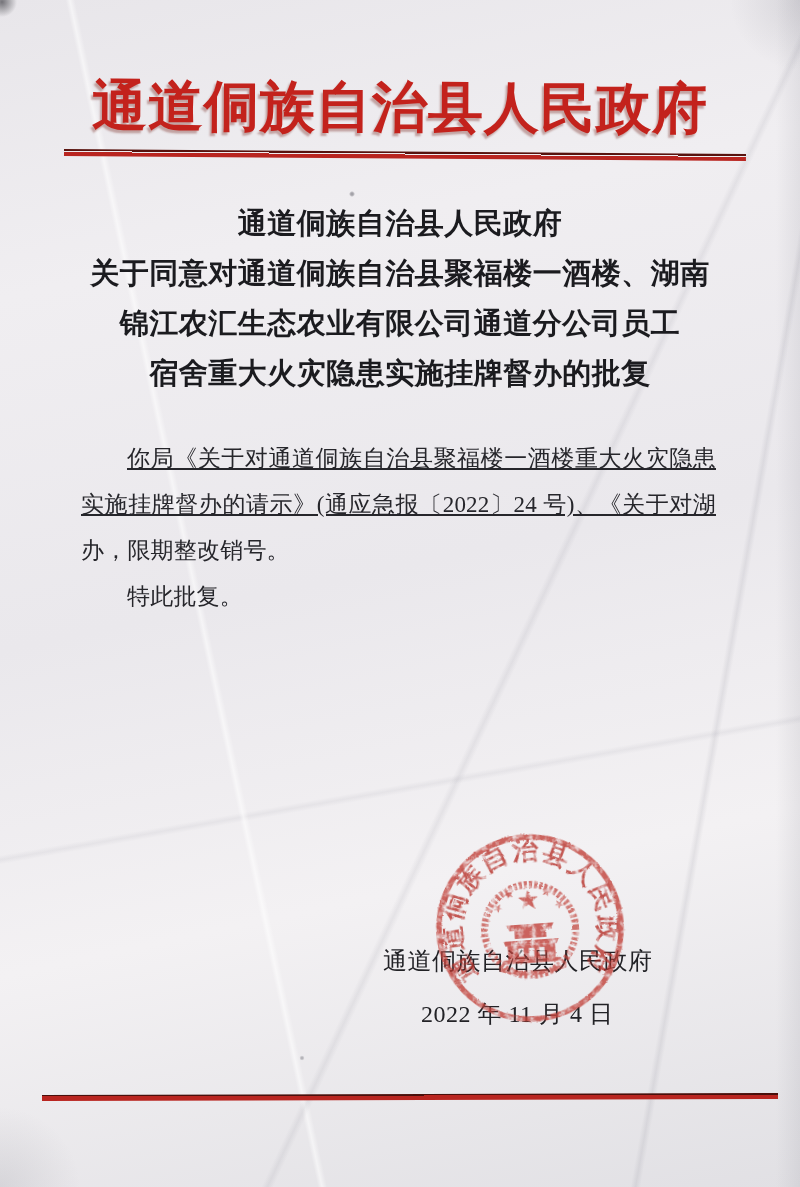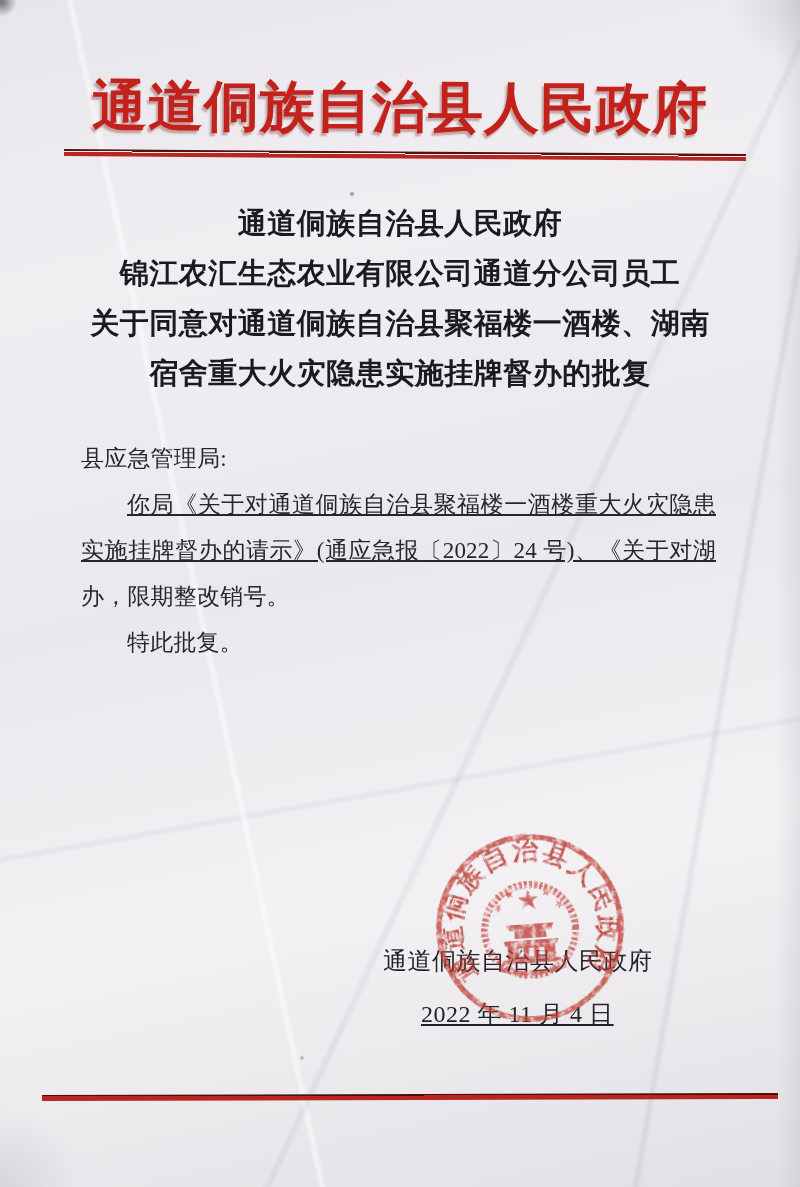--- a/index.html
+++ b/index.html
@@ -45,48 +45,47 @@
   }
   .line{line-height:46px;height:46px;white-space:nowrap;}
   .j{white-space:normal;text-align:justify;text-align-last:justify;text-justify:inter-character;overflow:hidden;text-decoration:underline;}
   .indent{text-indent:46px;}
   .signature{
     position:absolute;top:946px;left:383px;z-index:3;
     font-size:24px;line-height:1.3;color:#222226;letter-spacing:.5px;
   }
   .issue-date{
     position:absolute;top:999px;left:421px;z-index:3;
-    font-size:24px;line-height:1.3;color:#222226;letter-spacing:.5px;text-decoration:underline;
+    font-size:24px;line-height:1.3;color:#222226;letter-spacing:.5px;
   }
   .seal{position:absolute;left:431px;top:829px;z-index:4;transform:rotate(-4deg);}
   .seal .seal-text-el{font-family:"Liberation Sans","DejaVu Sans",sans-serif;font-weight:bold;fill:#b8352e;}
   .footer-rule{
     position:absolute;top:1095px;left:42px;width:736px;height:6px;
     transform:rotate(-.15deg);transform-origin:left center;
     background:linear-gradient(to bottom,#4a0f0b 0 1.5px,#b92520 1.5px 6px);
   }
 </style>
 </head>
 <body>
 
 <div class="paper">
   <div class="creases"></div>
 
   <div class="letterhead-text">通道侗族自治县人民政府</div>
   <div class="header-rule"></div>
 
   <section class="doc-title">
     <div class="title-line">通道侗族自治县人民政府</div>
+    <div class="title-line">关于同意对通道侗族自治县聚福楼一酒楼、湖南</div>
     <div class="title-line">锦江农汇生态农业有限公司通道分公司员工</div>
-    <div class="title-line">关于同意对通道侗族自治县聚福楼一酒楼、湖南</div>
     <div class="title-line">宿舍重大火灾隐患实施挂牌督办的批复</div>
   </section>
 
   <section class="body-text">
-    <div class="line">县应急管理局:</div>
     <div class="line j indent">你局《关于对通道侗族自治县聚福楼一酒楼重大火灾隐患</div>
     <div class="line j">实施挂牌督办的请示》(通应急报〔2022〕24 号)、《关于对湖南</div>
     <div class="line">办，限期整改销号。</div>
     <div class="line indent">特此批复。</div>
   </section>
 
   <div class="signature">通道侗族自治县人民政府</div>
   <div class="issue-date">2022 年 11 月 4 日</div>
 
   <svg class="seal" viewBox="0 0 200 200" width="198" height="198" aria-hidden="true">

